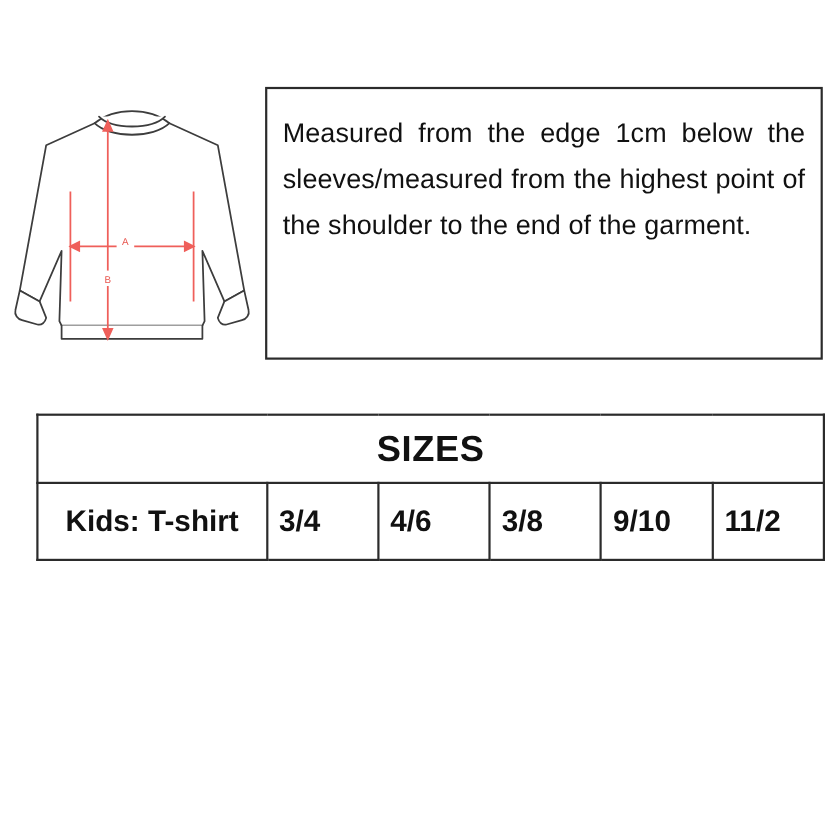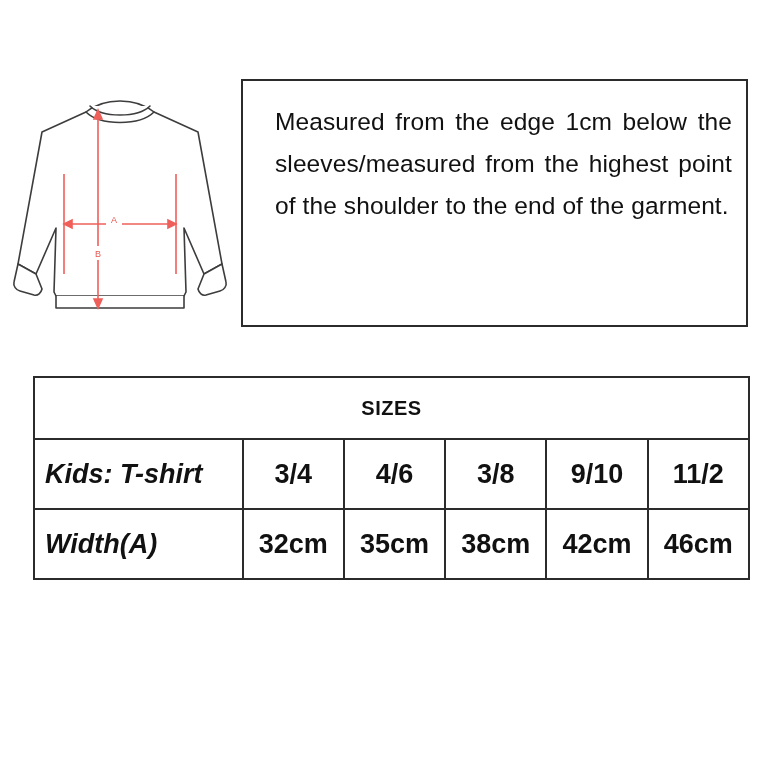--- a/index.html
+++ b/index.html
@@ -40,21 +40,21 @@
     left: 241px;
     top: 79px;
     width: 507px;
     height: 248px;
     border: 2px solid #2b2b2b;
     box-sizing: border-box;
     background: #fff;
   }
   .note-text {
     margin: 0;
-    padding: 20px 14px 0 32px;
+    padding: 20px 14px 0 14px;
     font-size: 24.5px;
     line-height: 42px;
     text-align: justify;
     text-align-last: left;
     color: #111;
     letter-spacing: 0.1px;
   }
 
   
   .sizes-table {
@@ -71,32 +71,31 @@
     padding: 0 10px;
     font-size: 27px;
     font-weight: bold;
     color: #111;
     height: 70px;
     vertical-align: middle;
     box-sizing: border-box;
   }
   .sizes-table .title-cell {
     text-align: center;
-    font-size: 20px;
+    font-size: 33px;
     letter-spacing: 0.5px;
     height: 62px;
   }
   .sizes-table .row-label {
-    text-align: left;
+    text-align: center;
     width: 208px;
     font-size: 27px;
-    font-style: italic;
   }
   .sizes-table .data-cell {
-    text-align: center;
+    text-align: left;
     font-size: 27px;
     white-space: nowrap;
   }
   col.c-label { width: 208px; }
   col.c-data  { width: 101px; }
 
   .measure-label {
     font-size: 9px;
     fill: #e8564f;
     font-family: "Liberation Sans", sans-serif;
@@ -165,24 +164,16 @@
         <td class="title-cell" colspan="6">SIZES</td>
       </tr>
       <tr>
         <td class="row-label">Kids: T-shirt</td>
         <td class="data-cell">3/4</td>
         <td class="data-cell">4/6</td>
         <td class="data-cell">3/8</td>
         <td class="data-cell">9/10</td>
         <td class="data-cell">11/2</td>
       </tr>
-      <tr>
-        <td class="row-label">Width(A)</td>
-        <td class="data-cell">32cm</td>
-        <td class="data-cell">35cm</td>
-        <td class="data-cell">38cm</td>
-        <td class="data-cell">42cm</td>
-        <td class="data-cell">46cm</td>
-      </tr>
     </tbody>
   </table>
 
 </div>
 
 </body></html>

